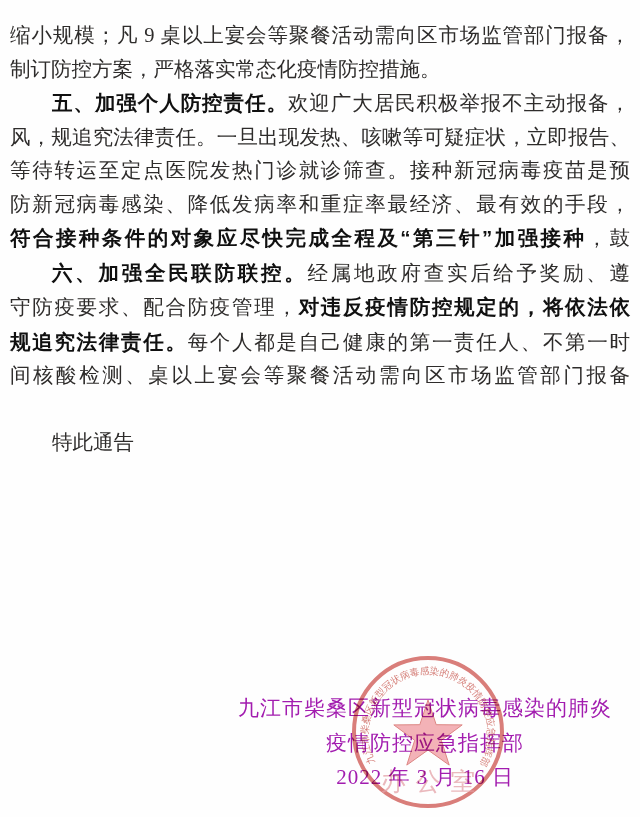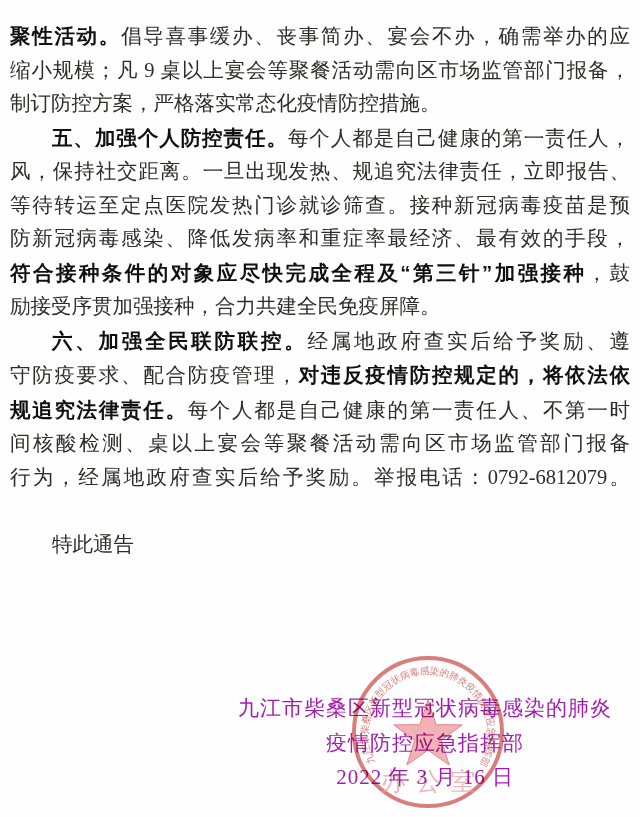--- a/index.html
+++ b/index.html
@@ -52,34 +52,31 @@
     pointer-events: none;
   }
   .seal text { font-family: "Liberation Sans", sans-serif; }
 </style>
 </head>
 <body>
 
 <div class="page">
 
   <div class="doc-body">
-      <div class="line fill"><span class="seg-b">聚性活动。</span><span class="seg-r">倡导喜事缓办、丧事简办、宴会不办，确需举办的应</span></div>
       <div class="line fill"><span class="seg-r">缩小规模；凡 9 桌以上宴会等聚餐活动需向区市场监管部门报备，</span></div>
       <div class="line"><span class="seg-r">制订防控方案，严格落实常态化疫情防控措施。</span></div>
-      <div class="line indent fill"><span class="seg-b">五、加强个人防控责任。</span><span class="seg-r">每个人都是自己健康的第一责任人，</span></div>
-      <div class="line fill"><span class="seg-r">风，保持社交距离。一旦出现发热、规追究法律责任，立即报告、</span></div>
+      <div class="line indent fill"><span class="seg-b">五、加强个人防控责任。</span><span class="seg-r">欢迎广大居民积极举报不主动报备，</span></div>
+      <div class="line fill"><span class="seg-r">风，规追究法律责任。一旦出现发热、咳嗽等可疑症状，立即报告、</span></div>
       <div class="line fill"><span class="seg-r">等待转运至定点医院发热门诊就诊筛查。接种新冠病毒疫苗是预</span></div>
       <div class="line fill"><span class="seg-r">防新冠病毒感染、降低发病率和重症率最经济、最有效的手段，</span></div>
       <div class="line fill"><span class="seg-b">符合接种条件的对象应尽快完成全程及“第三针”加强接种</span><span class="seg-r">，鼓</span></div>
-      <div class="line"><span class="seg-r">励接受序贯加强接种，合力共建全民免疫屏障。</span></div>
       <div class="line indent fill"><span class="seg-b">六、加强全民联防联控。</span><span class="seg-r">经属地政府查实后给予奖励、遵</span></div>
       <div class="line fill"><span class="seg-r">守防疫要求、配合防疫管理，</span><span class="seg-b">对违反疫情防控规定的，将依法依</span></div>
       <div class="line fill"><span class="seg-b">规追究法律责任。</span><span class="seg-r">每个人都是自己健康的第一责任人、不第一时</span></div>
       <div class="line fill"><span class="seg-r">间核酸检测、桌以上宴会等聚餐活动需向区市场监管部门报备</span></div>
-      <div class="line fill"><span class="seg-r">行为，经属地政府查实后给予奖励。举报电话：</span><span class="seg-r">0792-6812079</span><span class="seg-r">。</span></div>
       <div class="line">&nbsp;</div>
       <div class="line indent"><span class="seg-r">特此通告</span></div>
     </div>
 
   <div class="signature">
     <div>九江市柴桑区新型冠状病毒感染的肺炎</div>
     <div>疫情防控应急指挥部</div>
     <div>2022 年 3 月 16 日</div>
   </div>
 

